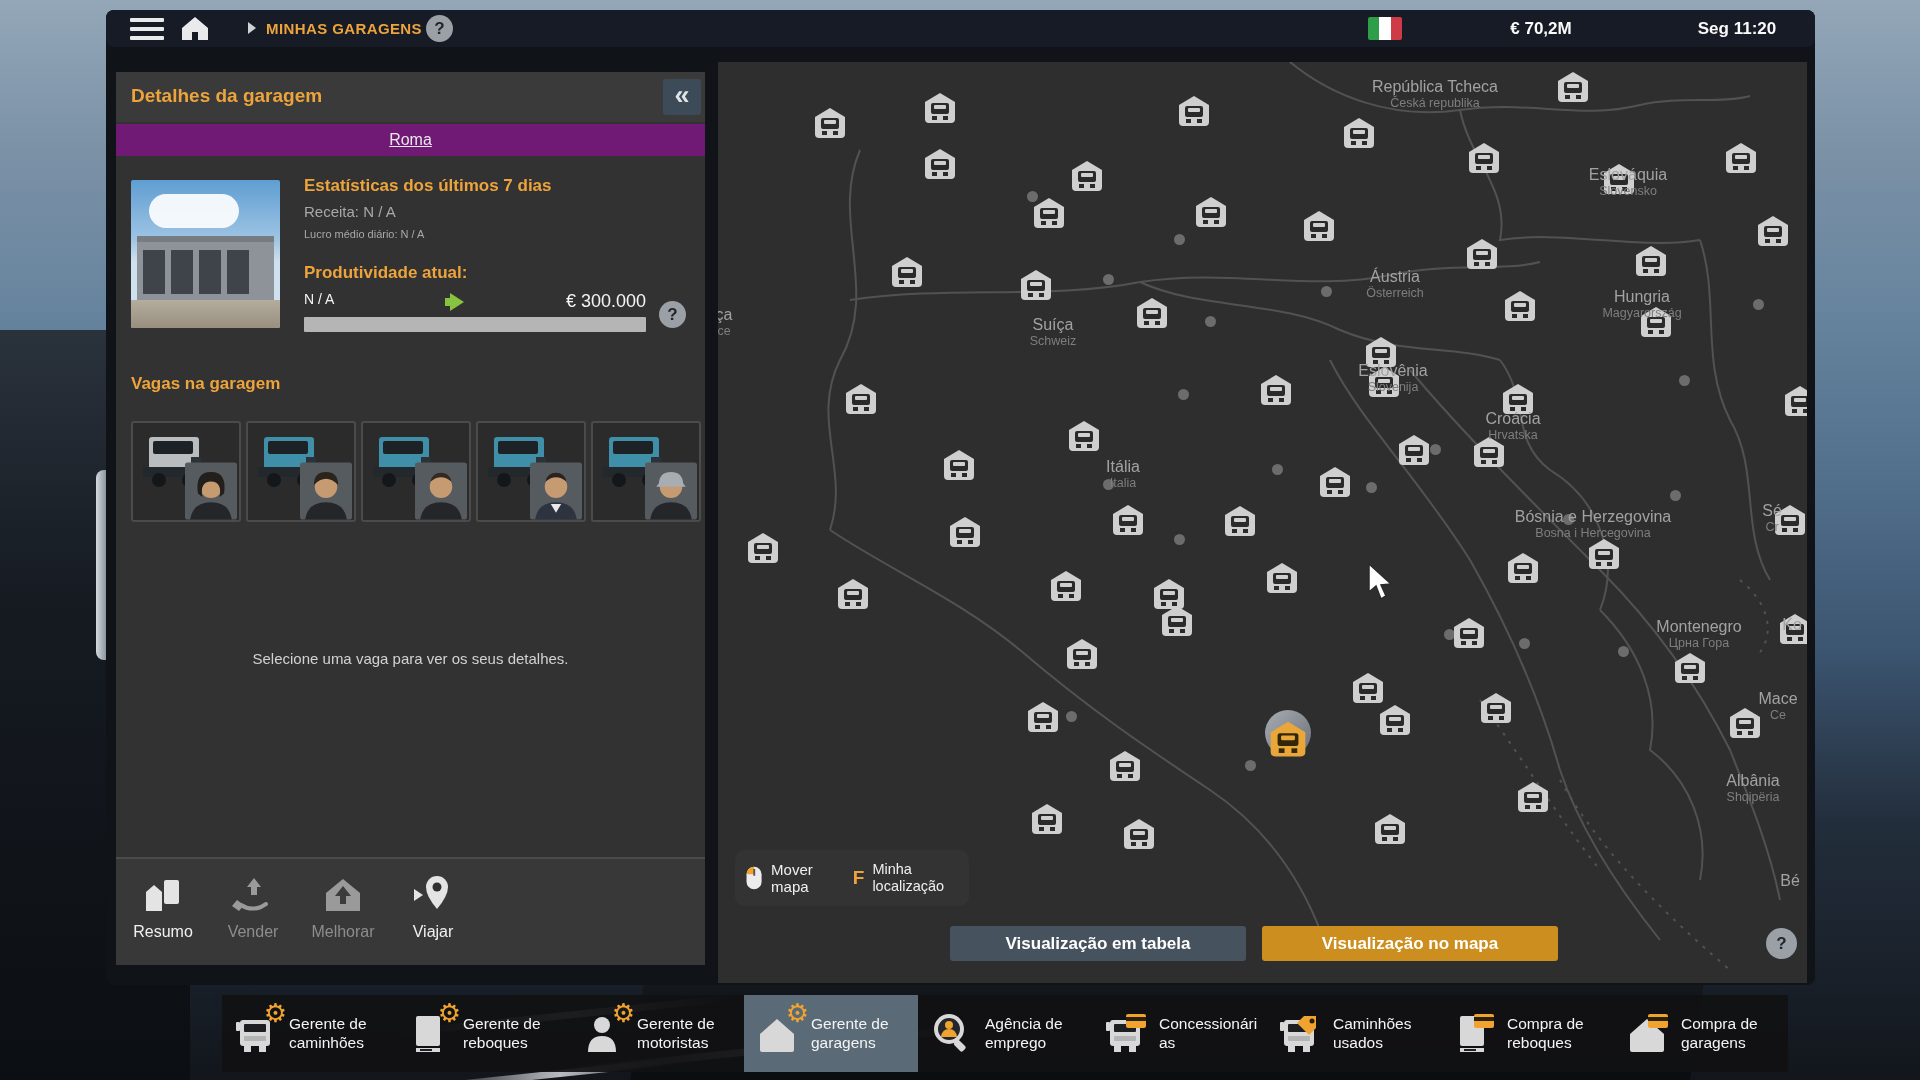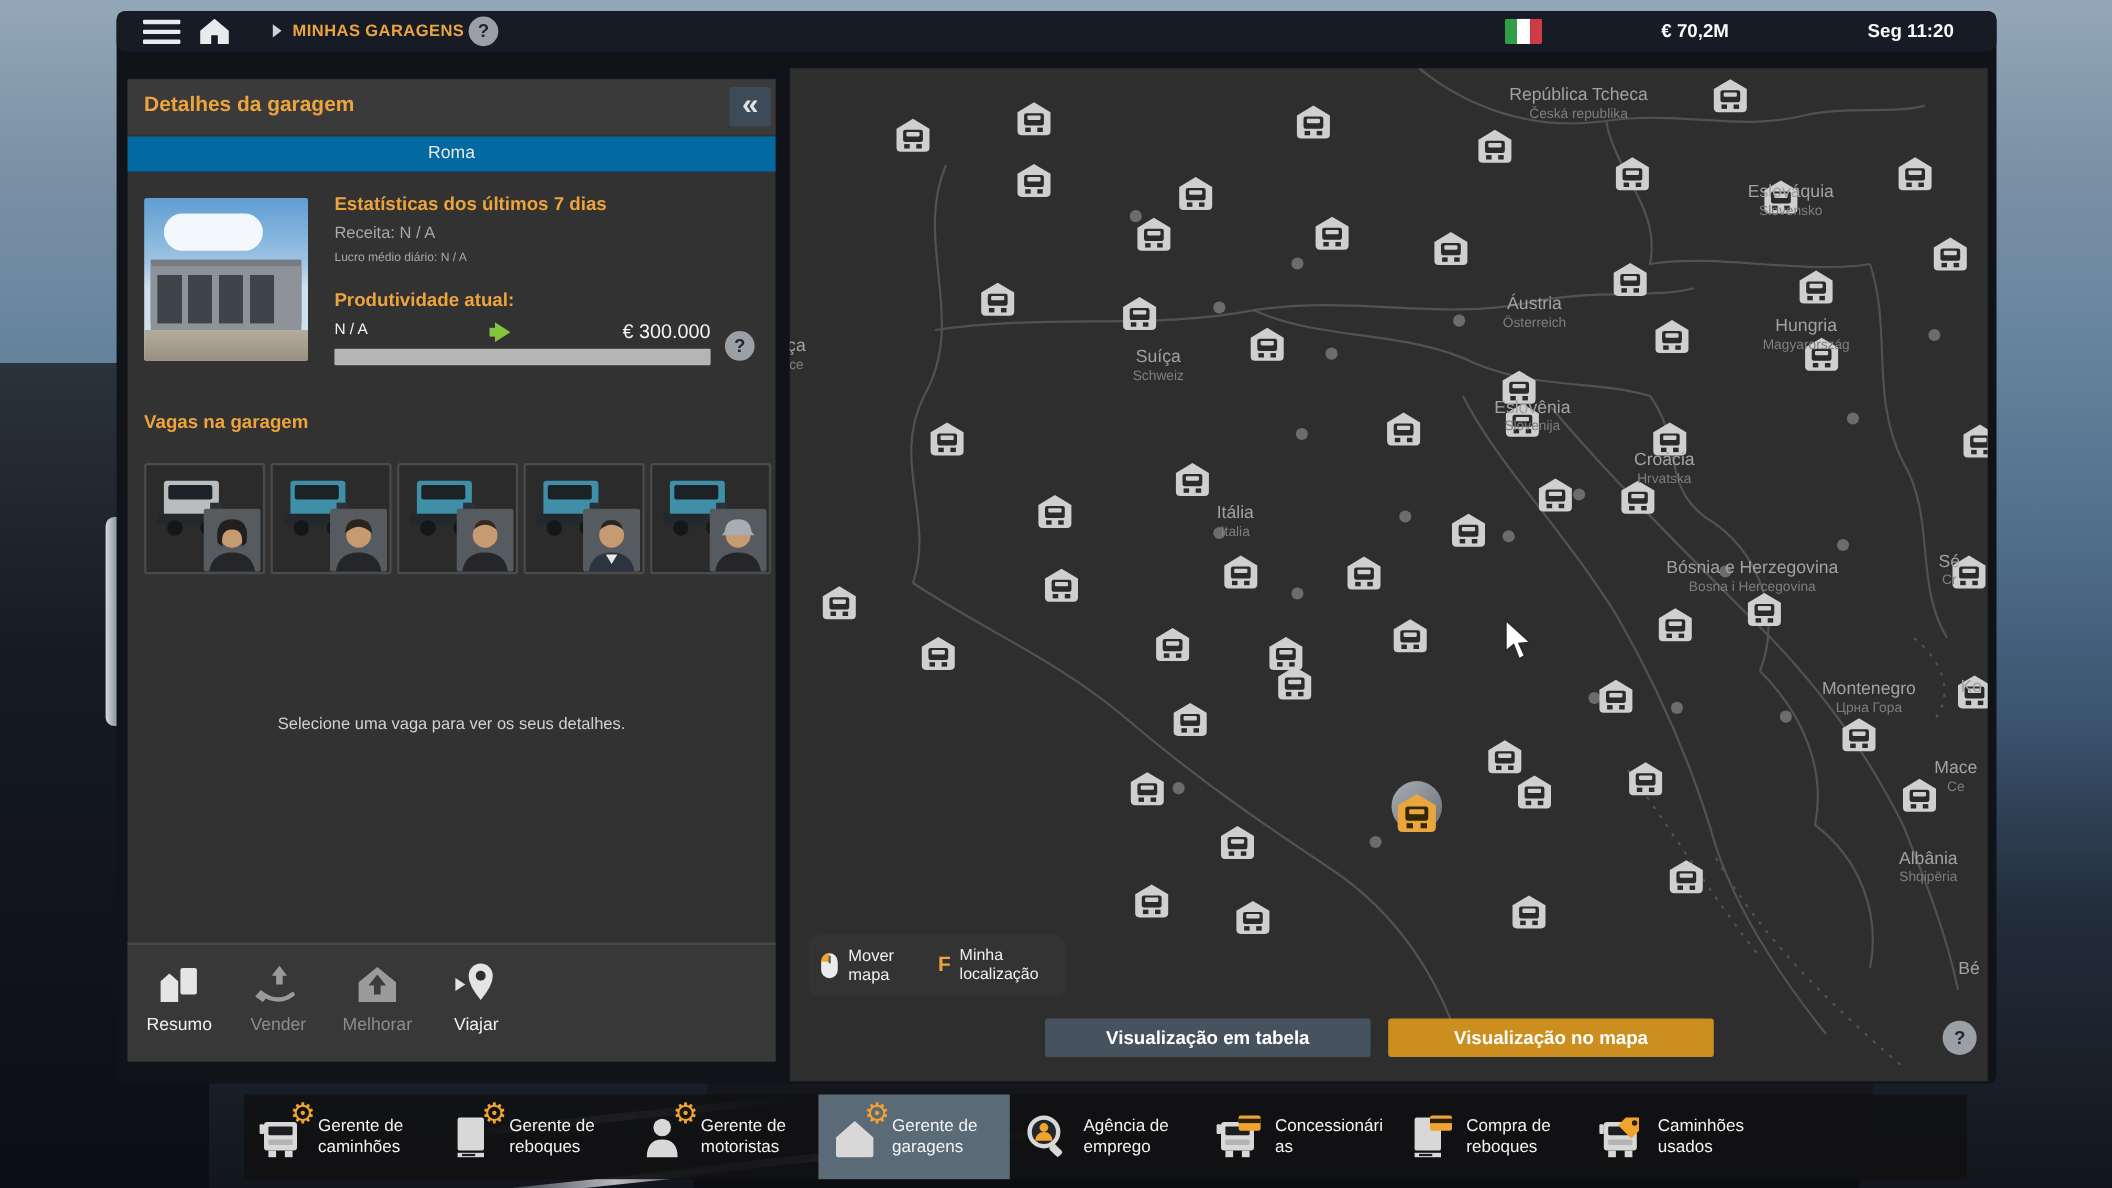--- a/index.html
+++ b/index.html
@@ -30,22 +30,22 @@
   .flag{position:absolute;left:1262px;top:7px;width:34px;height:23px;border-radius:2px;overflow:hidden;display:flex;}
   .flag i{flex:1;}
   .tb-money{position:absolute;left:1380px;top:9px;width:110px;text-align:center;font-size:17px;font-weight:bold;color:#fafafa;}
   .tb-time{position:absolute;left:1576px;top:9px;width:110px;text-align:center;font-size:17px;font-weight:bold;color:#fafafa;}
   
   .panel{position:absolute;left:116px;top:72px;width:589px;height:893px;background:#323232;}
   .panel-header{position:absolute;left:0;top:0;width:589px;height:50px;background:#3a3a3a;}
   .panel-title{position:absolute;left:15px;top:13px;font-size:19px;font-weight:bold;color:#eda43c;}
   .collapse-btn{position:absolute;left:547px;top:7px;width:38px;height:36px;background:#3d4a57;border-radius:3px;
     color:#dfe3e6;font-size:27px;line-height:32px;text-align:center;font-weight:bold;}
-  .city-bar{position:absolute;left:0;top:52px;width:589px;height:32px;background:#0369a1;
-    display:flex;align-items:center;justify-content:center;font-size:16px;color:#e8e8e8;}
+  .city-bar{position:absolute;left:0;top:52px;width:589px;height:32px;background:#701a75;
+    display:flex;align-items:center;justify-content:center;font-size:16px;color:#e8e8e8;text-decoration:underline;}
   .photo{position:absolute;left:15px;top:108px;width:149px;height:148px;overflow:hidden;border-radius:2px;}
   .photo .sky{position:absolute;inset:0;background:linear-gradient(180deg,#5f9ed2 0%,#9ec4e4 40%,#cfe0ee 55%);}
   .photo .cloud{position:absolute;left:18px;top:14px;width:90px;height:34px;border-radius:20px;background:rgba(255,255,255,.9);}
   .photo .building{position:absolute;left:6px;top:62px;width:137px;height:58px;background:#8d9399;
     box-shadow:0 -6px 0 #767c82;}
   .photo .doors{position:absolute;left:12px;top:70px;width:110px;height:44px;
     background:repeating-linear-gradient(90deg,#3e444a 0 22px,#8d9399 22px 28px);}
   .photo .ground{position:absolute;left:0;top:120px;width:149px;height:28px;background:linear-gradient(180deg,#b4ac9c,#988f7f);}
   .st-title{position:absolute;left:188px;top:104px;font-size:17px;font-weight:bold;color:#eda43c;}
   .st-line1{position:absolute;left:188px;top:131px;font-size:15px;color:#a8a8a8;}
@@ -889,37 +889,46 @@
             <rect x="12" y="36" width="7" height="6" fill="#d8d8d8"></rect>
             <rect x="27" y="36" width="7" height="6" fill="#d8d8d8"></rect>
             <rect x="24" y="4" width="20" height="14" rx="2" fill="#f0a32f"></rect>
             <rect x="24" y="7" width="20" height="4" fill="#2a2208"></rect>
           </svg></span>
     <span class="lbl">Concessionárias</span>
       </div>
       <div class="nav-item">
         <span class="icon">
       <svg width="48" height="48" viewBox="0 0 48 48">
-            <rect x="10" y="6" width="24" height="30" rx="2" fill="#d8d8d8"></rect>
-            <rect x="10" y="38" width="24" height="4" fill="#d8d8d8"></rect>
-            <rect x="14" y="39" width="12" height="2" fill="#1c1e22"></rect>
-            <rect x="24" y="4" width="20" height="14" rx="2" fill="#f0a32f"></rect>
-            <rect x="24" y="7" width="20" height="4" fill="#2a2208"></rect>
-          </svg></span>
-    <span class="lbl">Compra de reboques</span>
-      </div>
-      <div class="nav-item">
-        <span class="icon">
-      <svg width="48" height="48" viewBox="0 0 48 48">
             <rect x="8" y="10" width="30" height="26" rx="3" fill="#d8d8d8"></rect>
             <rect x="12" y="14" width="22" height="8" rx="1" fill="#1c1e22"></rect>
             <rect x="4" y="12" width="4" height="9" rx="1" fill="#d8d8d8"></rect>
             <rect x="12" y="26" width="22" height="5" rx="1" fill="#b4b4b4"></rect>
             <rect x="12" y="36" width="7" height="6" fill="#d8d8d8"></rect>
             <rect x="27" y="36" width="7" height="6" fill="#d8d8d8"></rect>
             <path d="M28 6h12v12l-7 7-12-12z" fill="#f0a32f"></path>
             <circle cx="36" cy="11" r="2.5" fill="#2a2208"></circle>
           </svg></span>
     <span class="lbl">Caminhões usados</span>
       </div>
+      <div class="nav-item">
+        <span class="icon">
+      <svg width="48" height="48" viewBox="0 0 48 48">
+            <rect x="10" y="6" width="24" height="30" rx="2" fill="#d8d8d8"></rect>
+            <rect x="10" y="38" width="24" height="4" fill="#d8d8d8"></rect>
+            <rect x="14" y="39" width="12" height="2" fill="#1c1e22"></rect>
+            <rect x="24" y="4" width="20" height="14" rx="2" fill="#f0a32f"></rect>
+            <rect x="24" y="7" width="20" height="4" fill="#2a2208"></rect>
+          </svg></span>
+    <span class="lbl">Compra de reboques</span>
+      </div>
+      <div class="nav-item">
+        <span class="icon">
+      <svg width="48" height="48" viewBox="0 0 48 48">
+            <path d="M6 24 23 9l17 15v16q0 2-2 2H8q-2 0-2-2z" fill="#d8d8d8"></path>
+            <rect x="24" y="4" width="20" height="14" rx="2" fill="#f0a32f"></rect>
+            <rect x="24" y="7" width="20" height="4" fill="#2a2208"></rect>
+          </svg></span>
+    <span class="lbl">Compra de garagens</span>
+      </div>
     </div>
 
 </div>
 
 </body></html>

